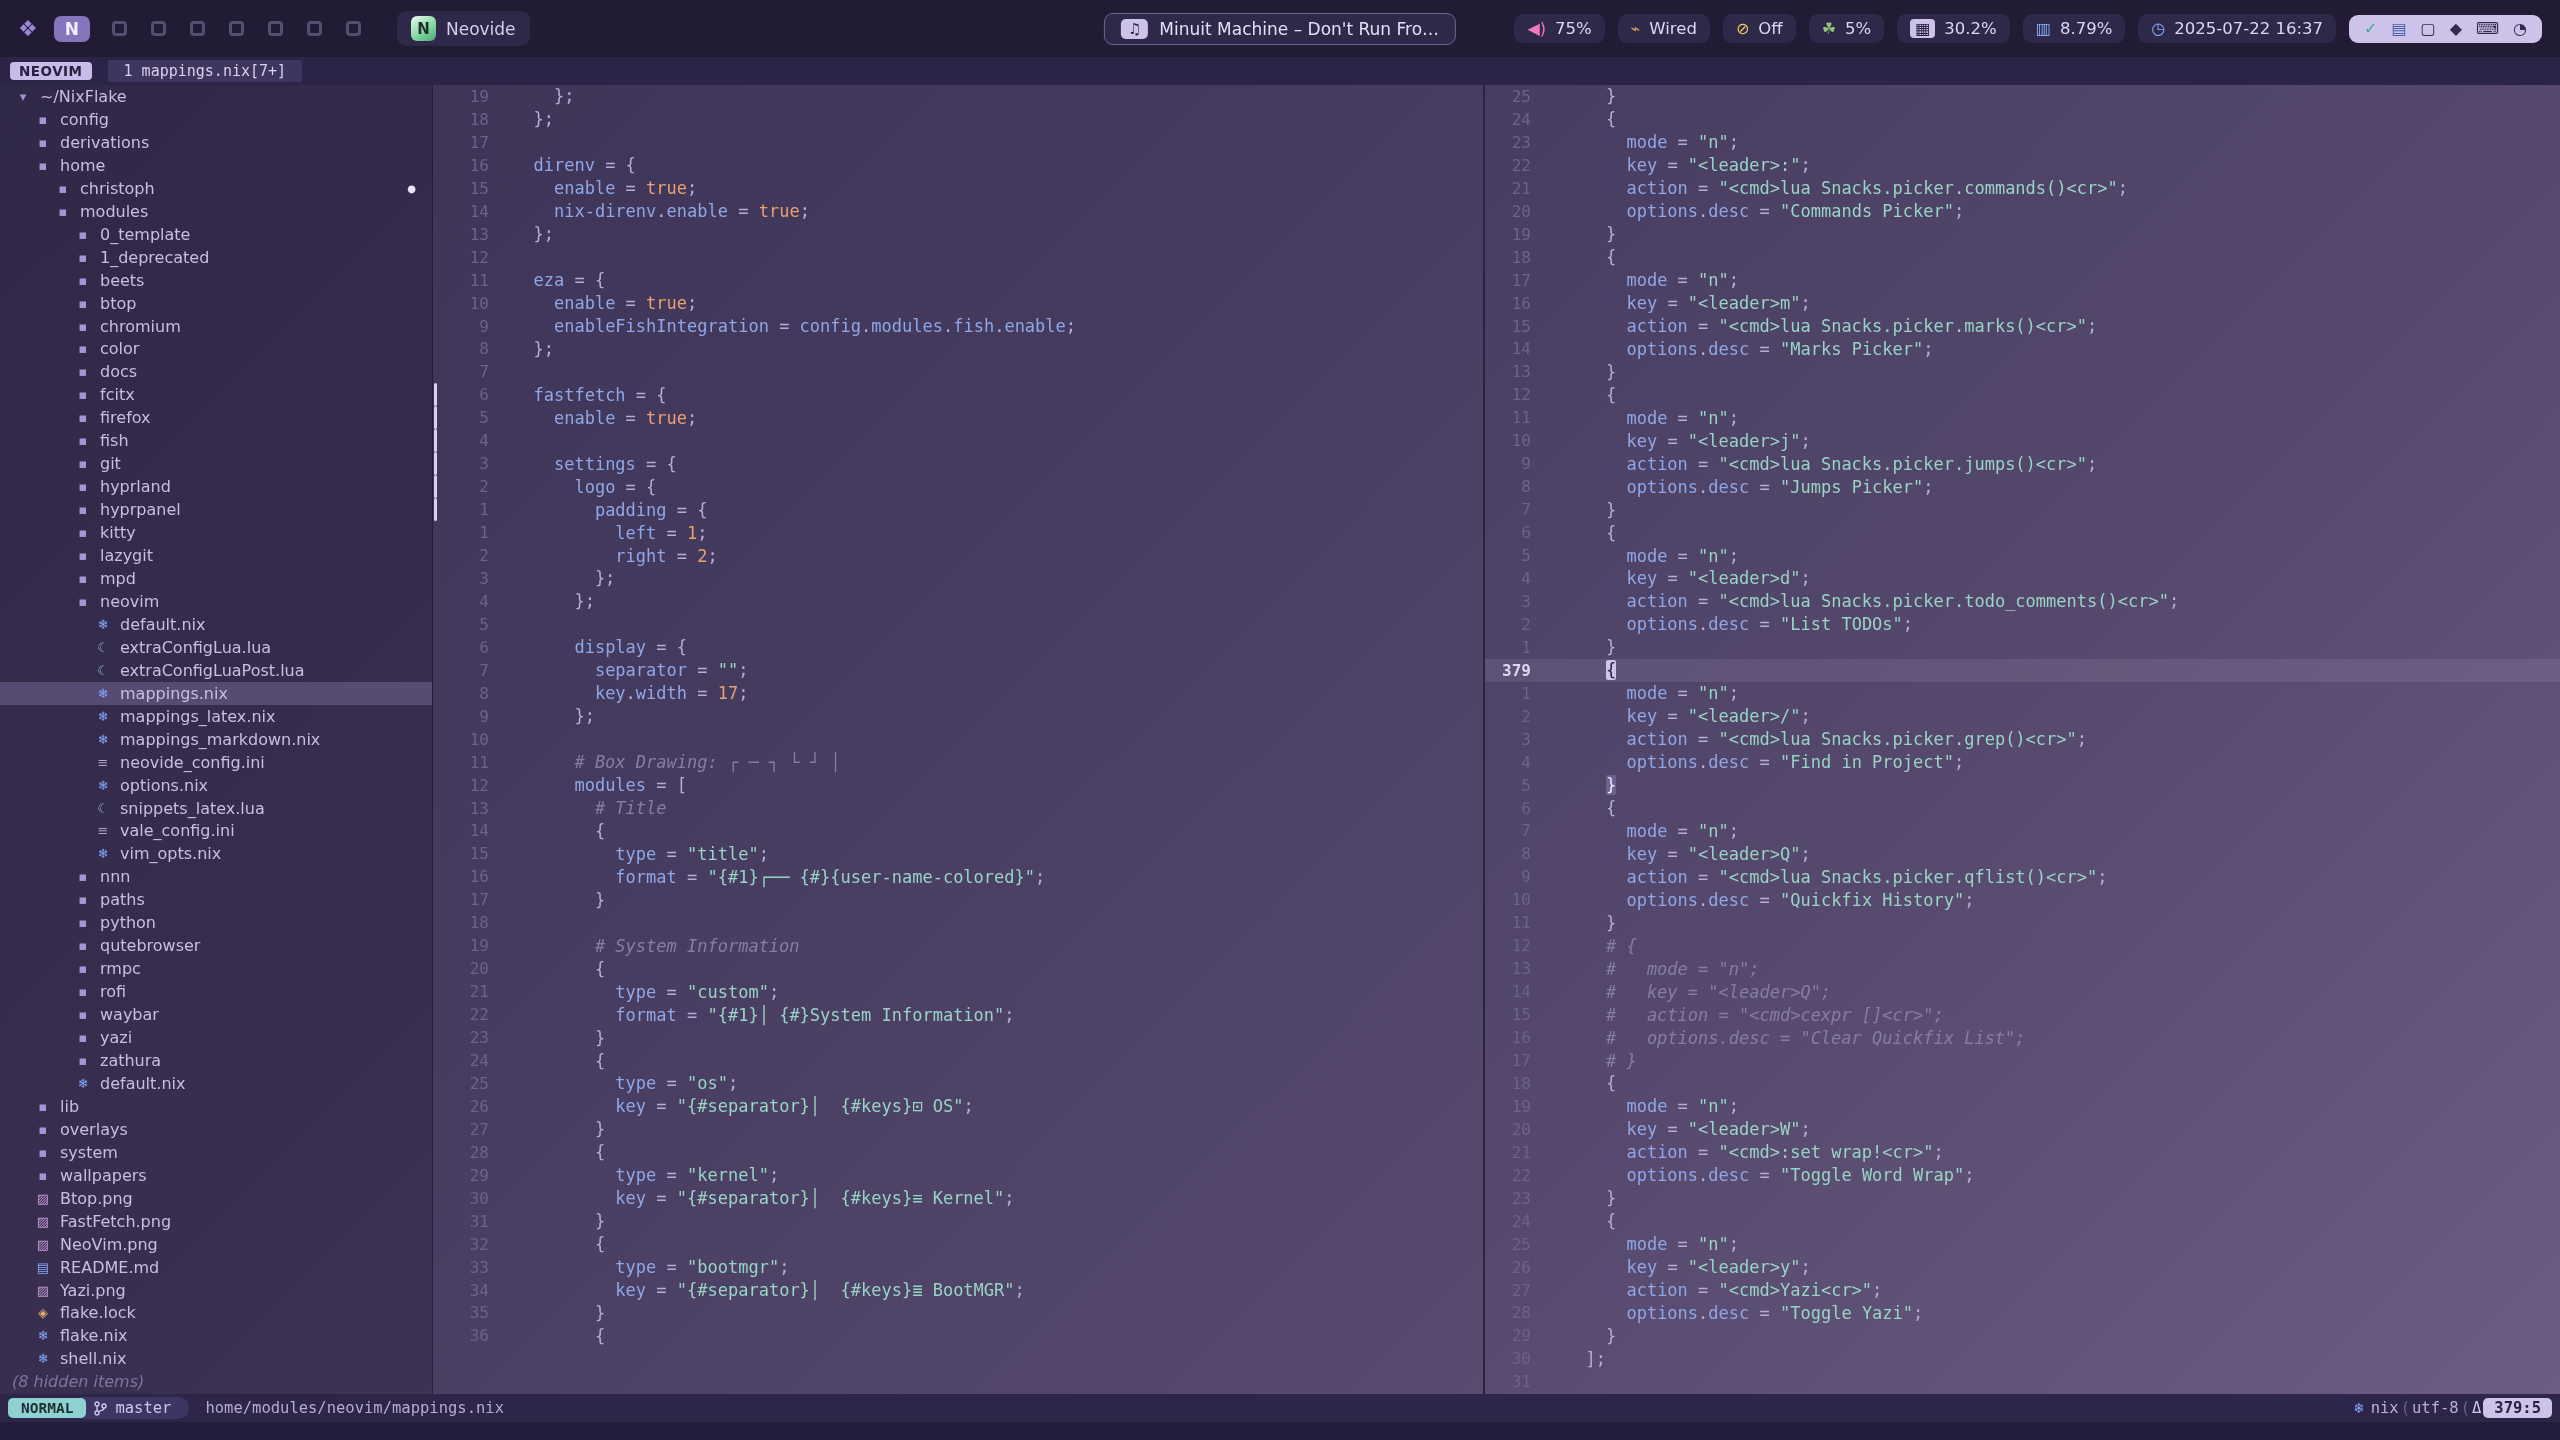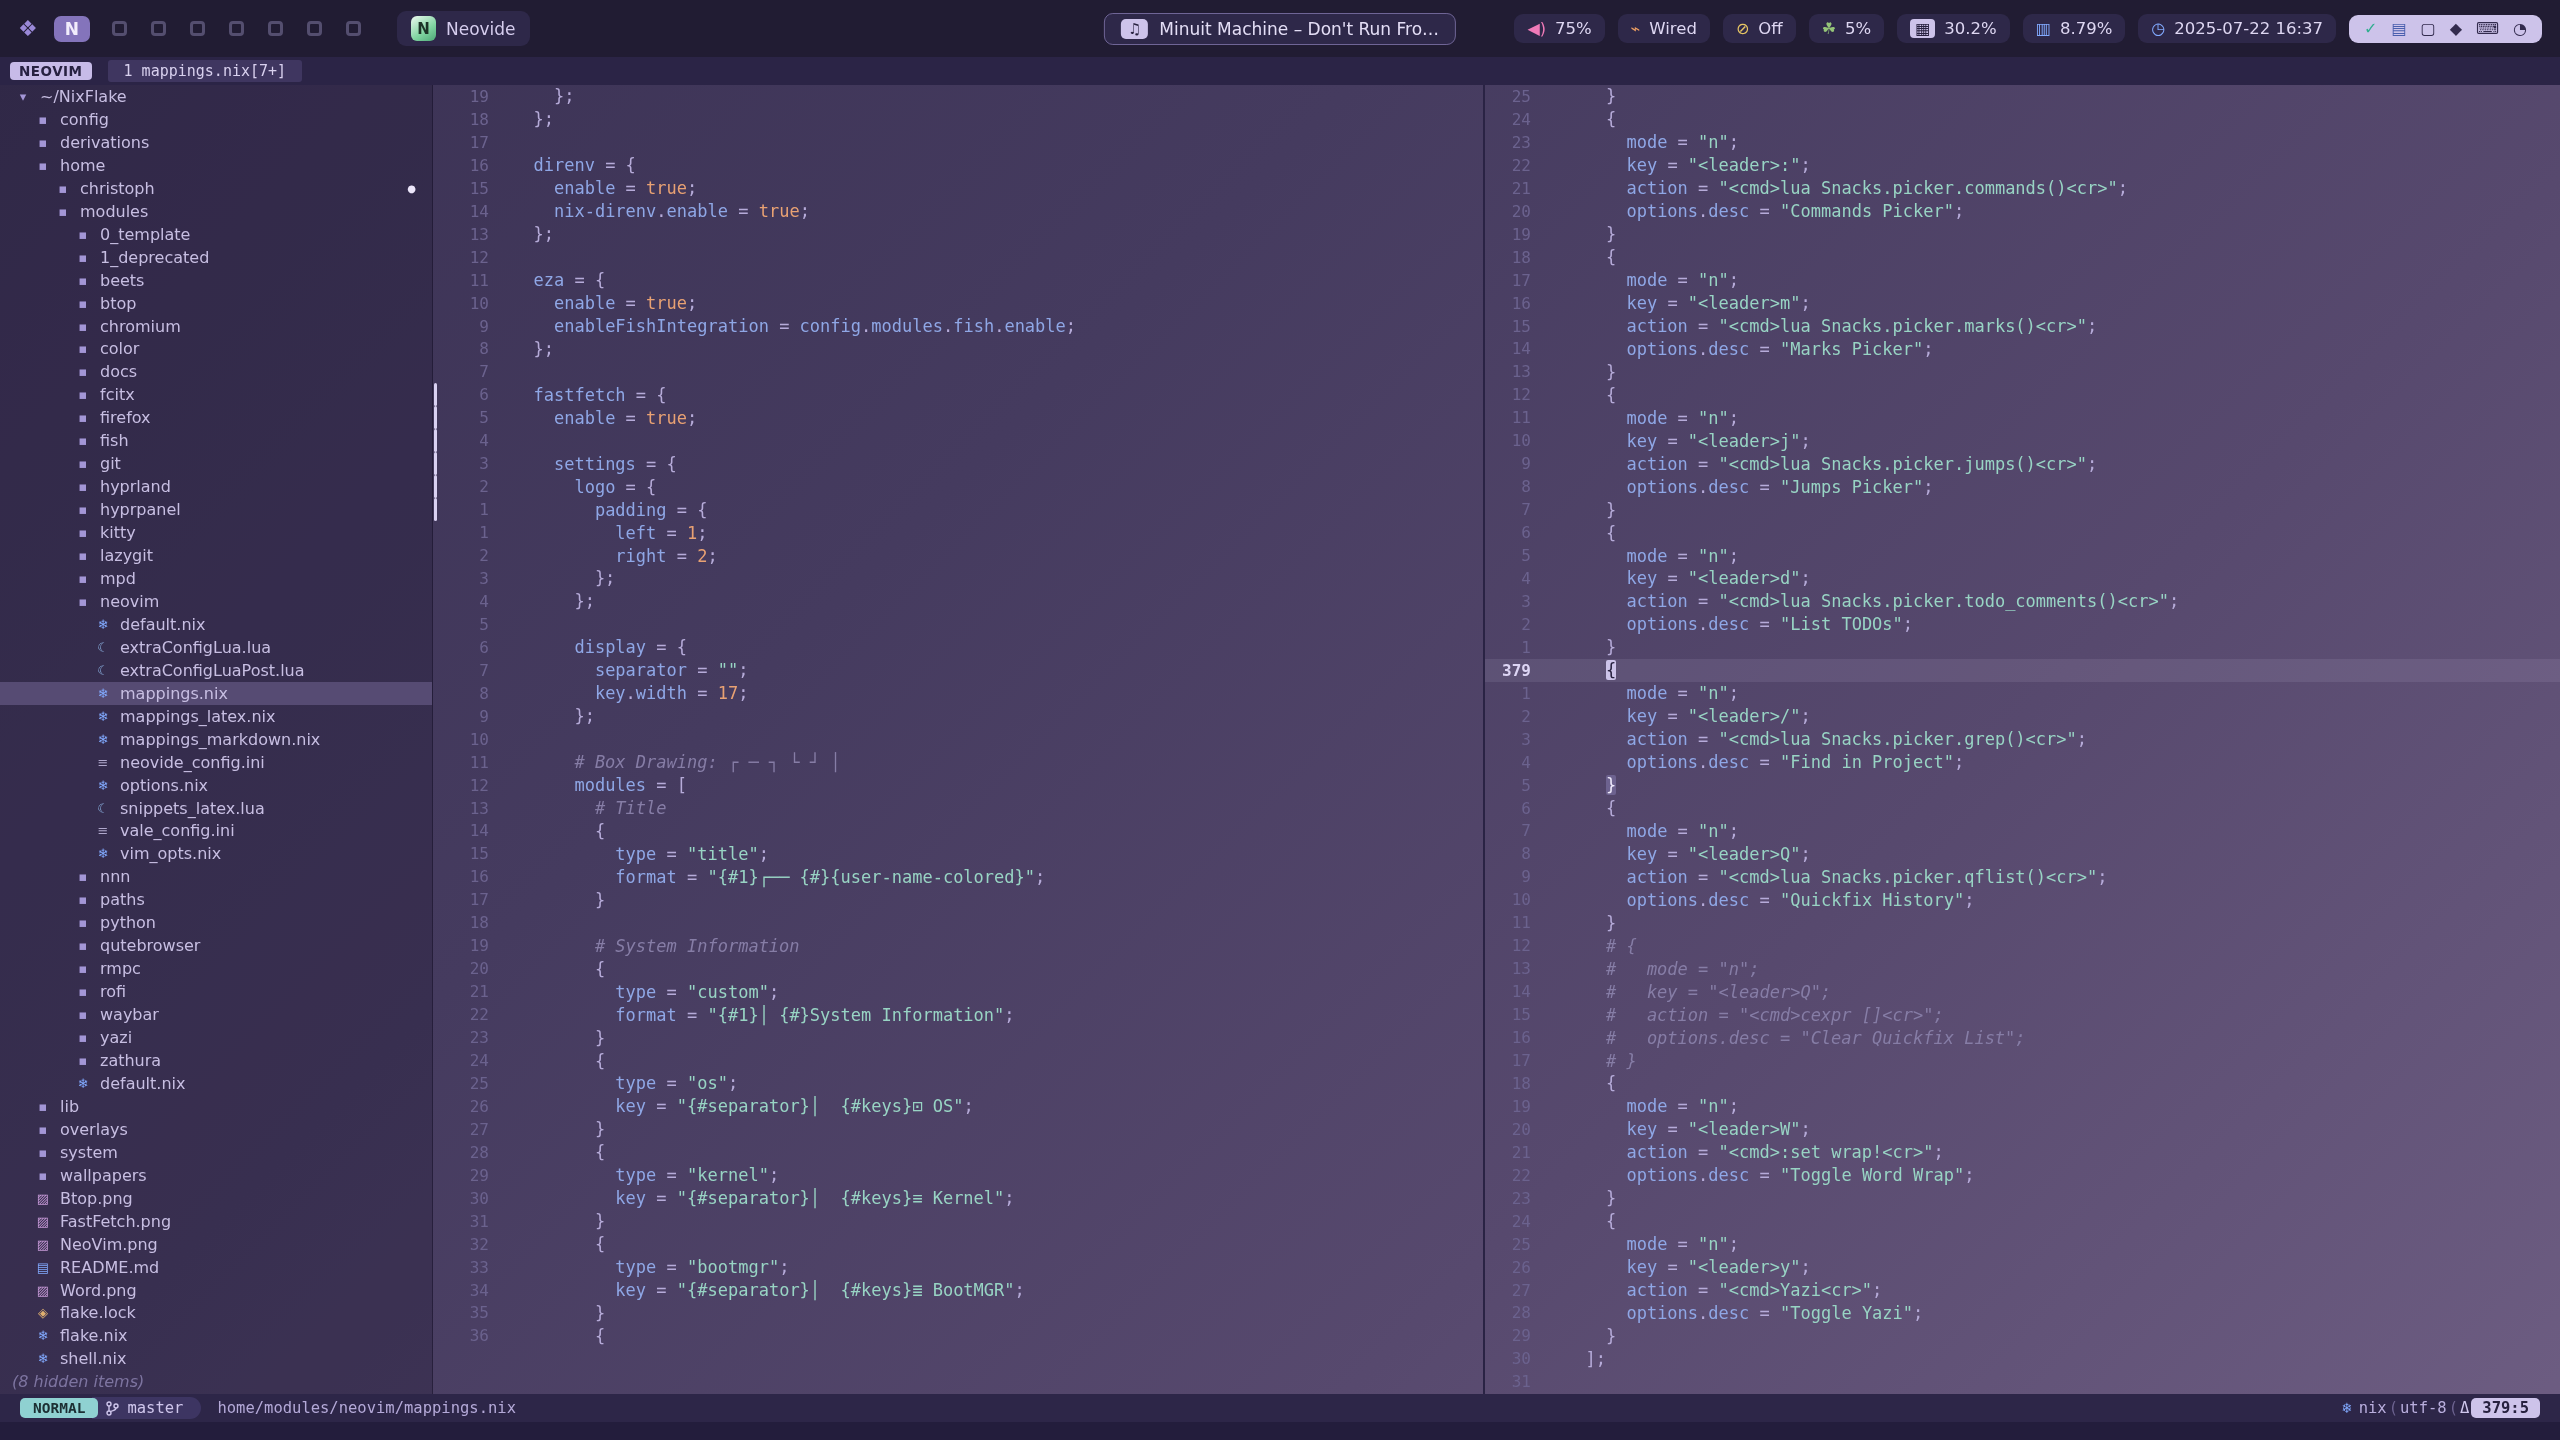--- a/index.html
+++ b/index.html
@@ -61,21 +61,21 @@
   .pane-left .ln{width:56px;margin-right:24px;}
   .pane-right .ln{width:46px;margin-right:34px;}
   .cl.cur .ln{color:#ddd5f4;font-weight:bold;}
   .bar{position:absolute;left:1px;top:0;bottom:0;width:3px;background:#d9d1f2;border-radius:2px;}
   .tk-t{color:#b6abd9;} .tk-k{color:#8fa7e6;} .tk-s{color:#98d4c4;} .tk-n{color:#e8a173;}
   .tk-c{color:#867da6;font-style:italic;}
   .tk-cu{background:#cdc4ea;color:#27213f;border-radius:2px;}
   .tk-mp{background:#6d628f;color:#efeafc;border-radius:2px;}
 
   .statusline{height:28px;flex:none;background:#2d2648;display:flex;align-items:center;justify-content:space-between;
-              padding:0 20px;font-size:15.5px;color:#b9aedd;}
+              padding:0 8px;font-size:15.5px;color:#b9aedd;}
   .sl-left{display:flex;align-items:center;}
   .sl-mode{background:#8fd1d1;color:#1c2f33;font-weight:bold;border-radius:5px;padding:2px 13px;font-size:14.5px;z-index:1;}
   .sl-branch{background:#3d3562;border-radius:0 13px 13px 0;padding:2px 18px 2px 14px;margin-left:-6px;
              display:flex;align-items:center;gap:8px;color:#cfc6ec;}
   .sl-path{margin-left:16px;color:#b4a9d8;}
   .sl-right{display:flex;align-items:center;gap:2px;}
   .sl-sep{color:#6c628f;}
   .sl-delta{color:#cfc6ec;}
   .sl-pos{background:#cdc3ea;color:#27213f;font-weight:bold;border-radius:5px;padding:1px 11px;}
   .ft-ico{color:#82aaff;margin-right:7px;}
@@ -361,21 +361,21 @@
         <div class="fr" style="padding-left: 32px;">
           <span class="fi fi-png">▨</span>
           <span class="fl">NeoVim.png</span>
         </div>
         <div class="fr" style="padding-left: 32px;">
           <span class="fi fi-md">▤</span>
           <span class="fl">README.md</span>
         </div>
         <div class="fr" style="padding-left: 32px;">
           <span class="fi fi-png">▨</span>
-          <span class="fl">Word.png</span>
+          <span class="fl">Yazi.png</span>
         </div>
         <div class="fr" style="padding-left: 32px;">
           <span class="fi fi-lock">◈</span>
           <span class="fl">flake.lock</span>
         </div>
         <div class="fr" style="padding-left: 32px;">
           <span class="fi fi-nix">❄</span>
           <span class="fl">flake.nix</span>
         </div>
         <div class="fr" style="padding-left: 32px;">

